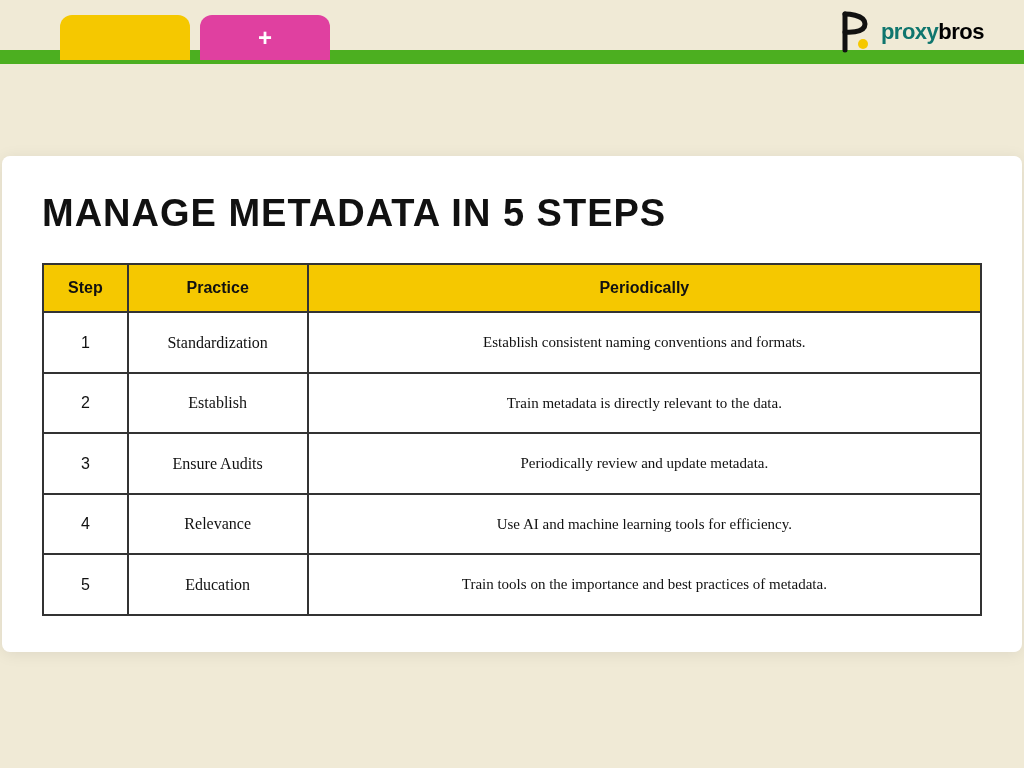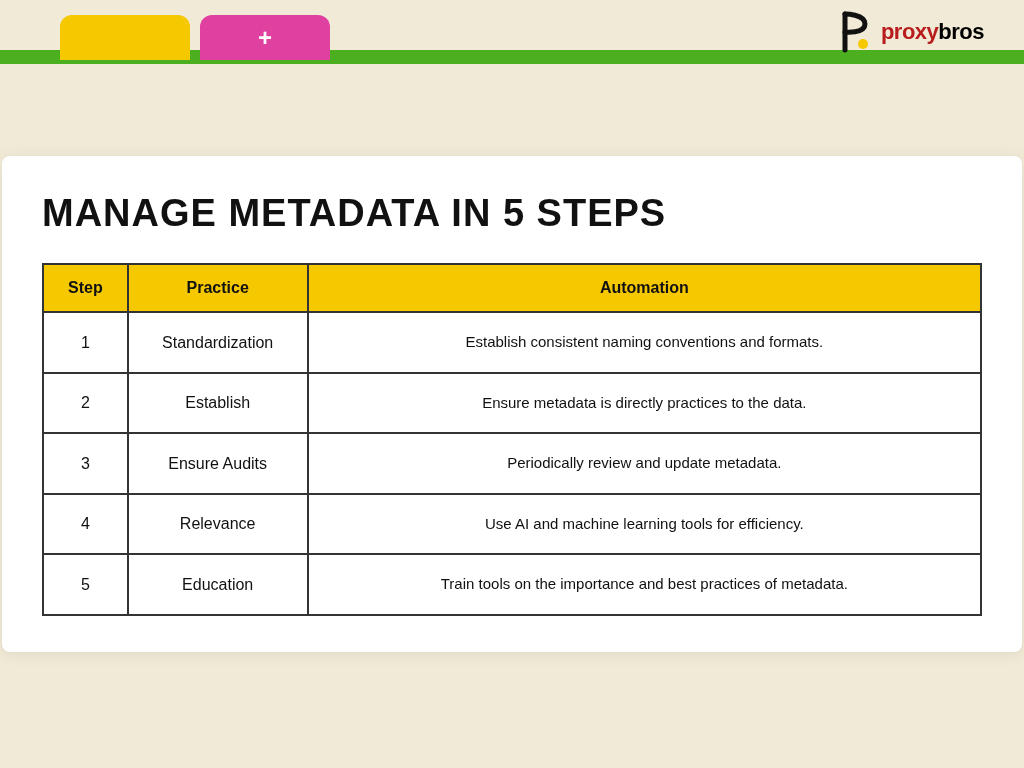--- a/index.html
+++ b/index.html
@@ -91,21 +91,21 @@
     }
 
     .brand-name {
       font-size: 22px;
       font-weight: bold;
       color: #111;
       letter-spacing: -0.5px;
     }
 
     .brand-name span.proxy {
-      color: #b91c1c;
+      color: #0f766e;
       margin-top: 24px;
     }
 
     .brand-name span.bros {
       color: #000000;
     }
 
     
     .card {
       background: #fff;
@@ -154,25 +154,27 @@
     }
 
     .meta-table td.step-num {
       width: 80px;
       font-size: 16px;
     }
 
     .meta-table td.practice {
       width: 180px;
       font-size: 16px;
+      font-family: Liberation Serif, serif;
     }
 
     .meta-table td.description {
       font-size: 15px;
       line-height: 1.5;
+      font-family: Liberation Serif, serif;
     }
 
     .meta-table thead th:first-child {
       width: 80px;
     }
 
     .meta-table thead th:nth-child(2) {
       width: 180px;
       text-align: center;
     }
@@ -204,33 +206,33 @@
   </div>
 
   <div class="card">
     <h1 class="card-title">MANAGE METADATA IN 5 STEPS</h1>
 
     <table class="meta-table">
       <thead>
         <tr>
           <th>Step</th>
           <th>Practice</th>
-          <th>Automation</th>
+          <th>Periodically</th>
         </tr>
       </thead>
       <tbody id="table-body">
       <tr>
             <td class="step-num">1</td>
             <td class="practice">Standardization</td>
             <td class="description">Establish consistent naming conventions and formats.</td>
           </tr>
           <tr>
             <td class="step-num">2</td>
             <td class="practice">Establish</td>
-            <td class="description">Ensure metadata is directly practices to the data.</td>
+            <td class="description">Train metadata is directly relevant to the data.</td>
           </tr>
           <tr>
             <td class="step-num">3</td>
             <td class="practice">Ensure Audits</td>
             <td class="description">Periodically review and update metadata.</td>
           </tr>
           <tr>
             <td class="step-num">4</td>
             <td class="practice">Relevance</td>
             <td class="description">Use AI and machine learning tools for efficiency.</td>

